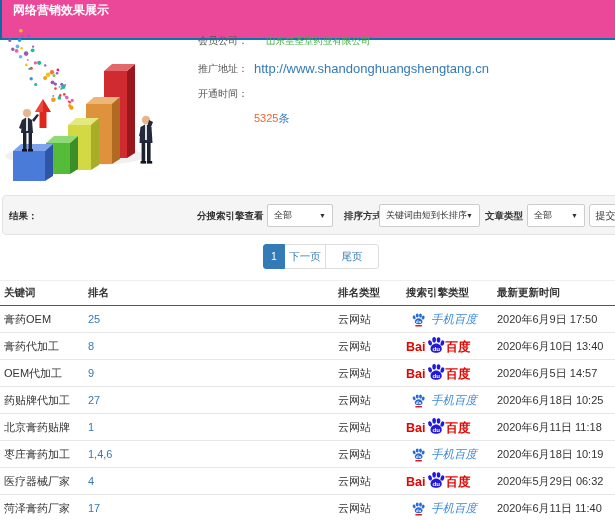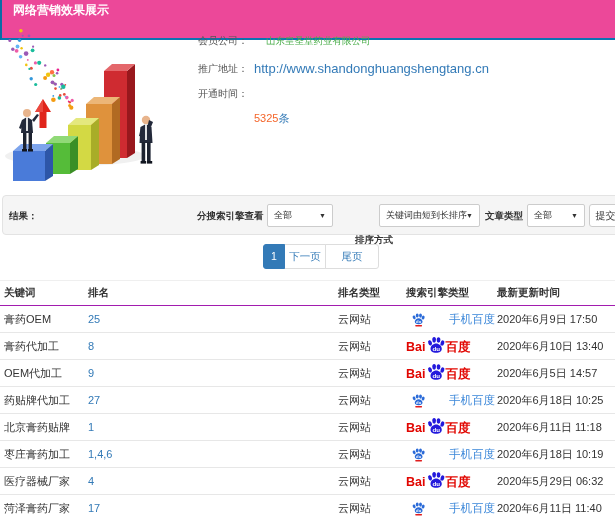--- a/index.html
+++ b/index.html
@@ -58,21 +58,21 @@
     border-top:1px solid #efefef; border-bottom:1px solid #a21caf;
     vertical-align:middle; padding:0; }
   .rank-table td { height:27px; border-bottom:1px solid #e7e7e7;
     vertical-align:middle; padding:0; white-space:nowrap; overflow:hidden; }
   .rank-table th.c1, .rank-table td.c1 { padding-left:4px; }
   td.rank { color:#337ab7; }
 
   
   .eng-wrap { display:inline-block; vertical-align:middle; }
   .eng-mobile { margin-left:5px; }
-  .eng-mobile .mtext { color:#3b87d9; font-size:11.5px; vertical-align:middle; margin-left:20px; }
+  .eng-mobile .mtext { color:#3b87d9; font-size:11.5px; vertical-align:middle; margin-left:2px;font-style:italic; }
   .eng-mobile svg { vertical-align:middle; }
   .eng-baidu svg { vertical-align:middle; }
 </style>
 </head>
 <body>
 
 <div id="page">
 
   <div class="topbar">
     <div class="topbar-title">网络营销效果展示</div>
@@ -199,21 +199,21 @@
     </div>
   </div>
 
   <div class="filterbar">
     <span class="lbl" style="left:6px;">结果：</span>
     <span class="lbl" style="left:194px;">分搜索引擎查看</span>
     <div class="fake-select" style="left:264px; width:66px;">
       <span>全部</span>
       <span class="arr">▼</span>
     </div>
-    <span class="lbl" style="left:352px;margin-top:24px;">排序方式</span>
+    <span class="lbl" style="left:341px;">排序方式</span>
     <div class="fake-select" style="left:376px; width:101px;">
       <span>关键词由短到长排序</span>
       <span class="arr">▼</span>
     </div>
     <span class="lbl" style="left:482px;">文章类型</span>
     <div class="fake-select" style="left:524px; width:58px;">
       <span>全部</span>
       <span class="arr">▼</span>
     </div>
     <button class="submit-btn" style="left:586px; width:33px;">提交</button>

